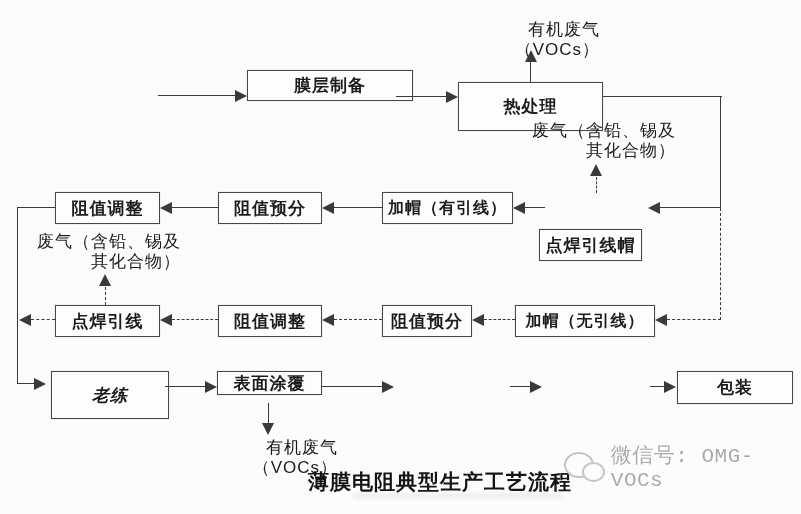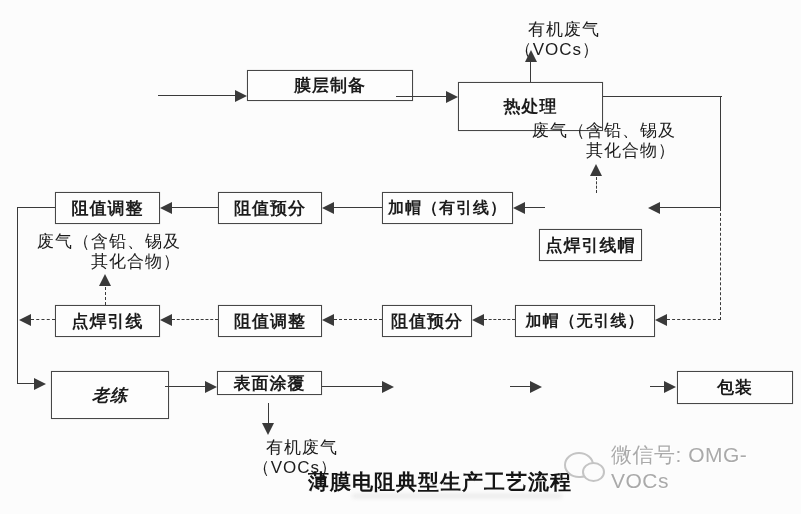--- a/index.html
+++ b/index.html
@@ -31,20 +31,21 @@
   .arr-u{border-left:6px solid transparent;border-right:6px solid transparent;border-bottom:12px solid var(--line);}
   .arr-d{border-left:6px solid transparent;border-right:6px solid transparent;border-top:12px solid var(--line);}
   .title{
     position:absolute; left:300px; top:468px; width:280px; text-align:center;
     font-size:21px; font-weight:700; color:#151515; letter-spacing:1px;
   }
   .watermark{
     position:absolute; left:562px; top:441px; display:flex; align-items:center;
     color:var(--wm); font-size:21px; letter-spacing:.5px;
     text-shadow:1px 1px 0 #ffffff;
+    font-family:Liberation Mono, monospace;
   }
   .wm-icon{position:relative; width:44px; height:34px; margin-right:6px;}
   .wm-bubble-big{
     position:absolute; left:2px; top:2px; width:26px; height:22px;
     border:2px solid #c4c4c4; border-radius:50% 50% 45% 50%; background:transparent;
   }
   .wm-bubble-small{
     position:absolute; left:20px; top:12px; width:19px; height:16px;
     border:2px solid #c4c4c4; border-radius:50%; background:#fcfcfc;
   }

